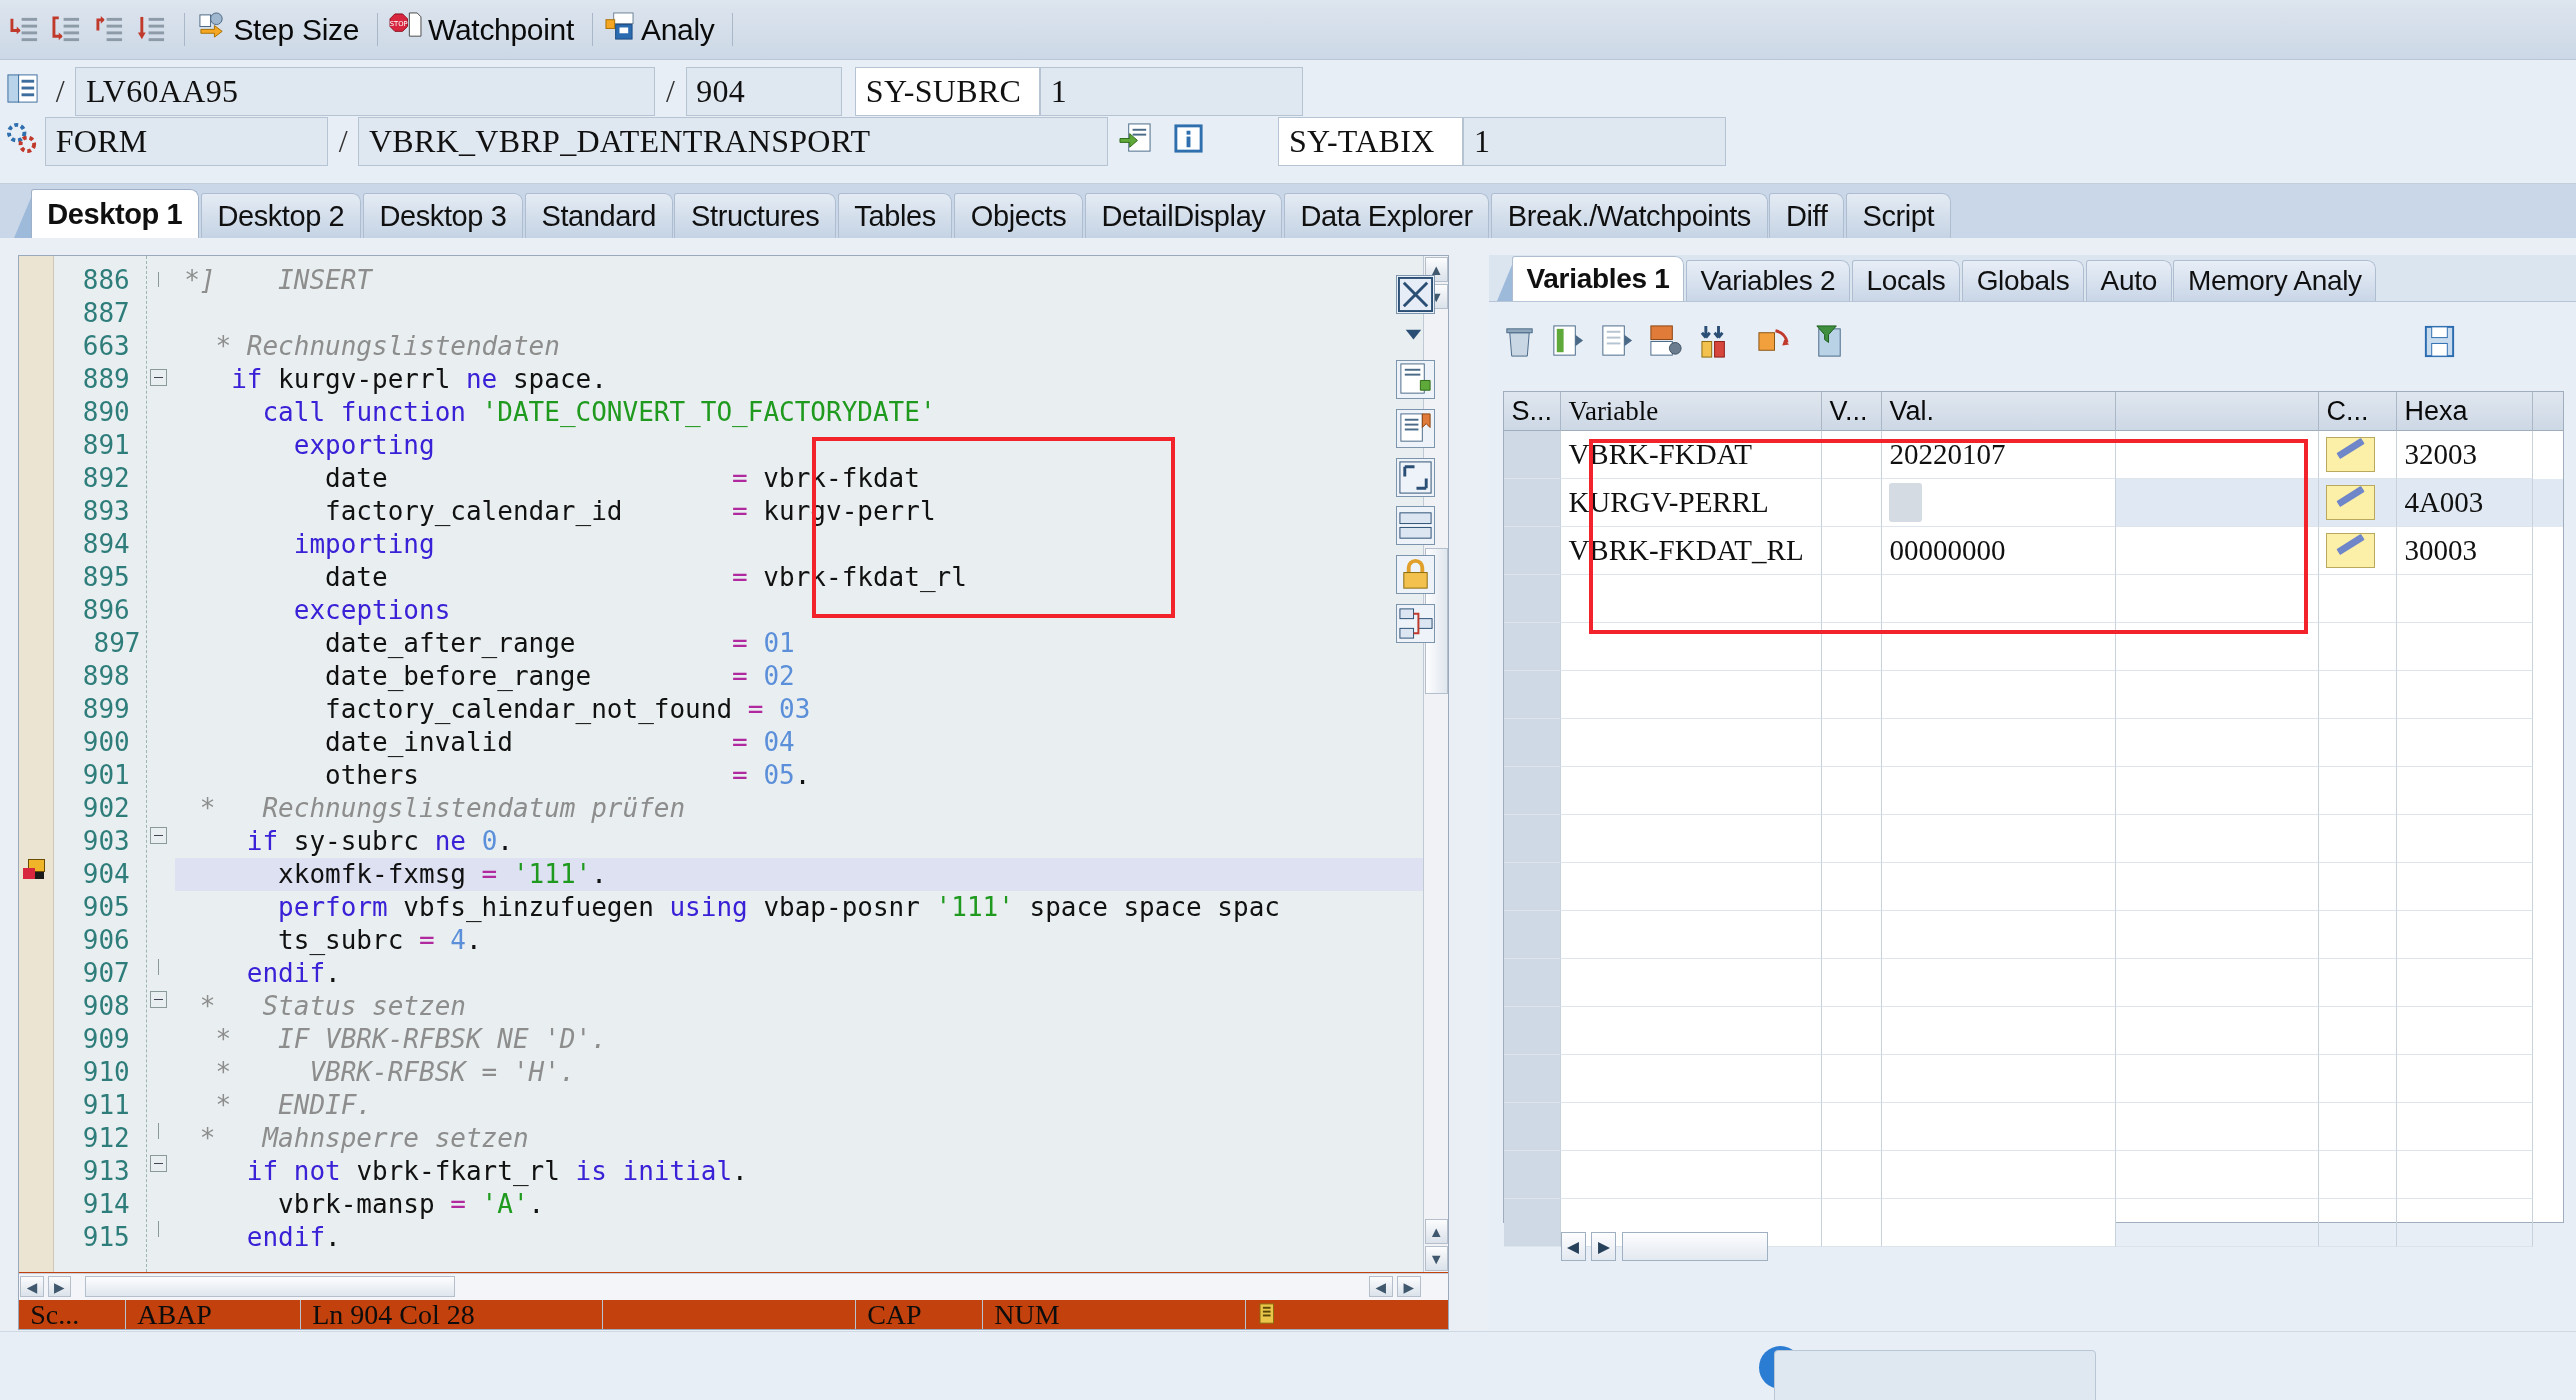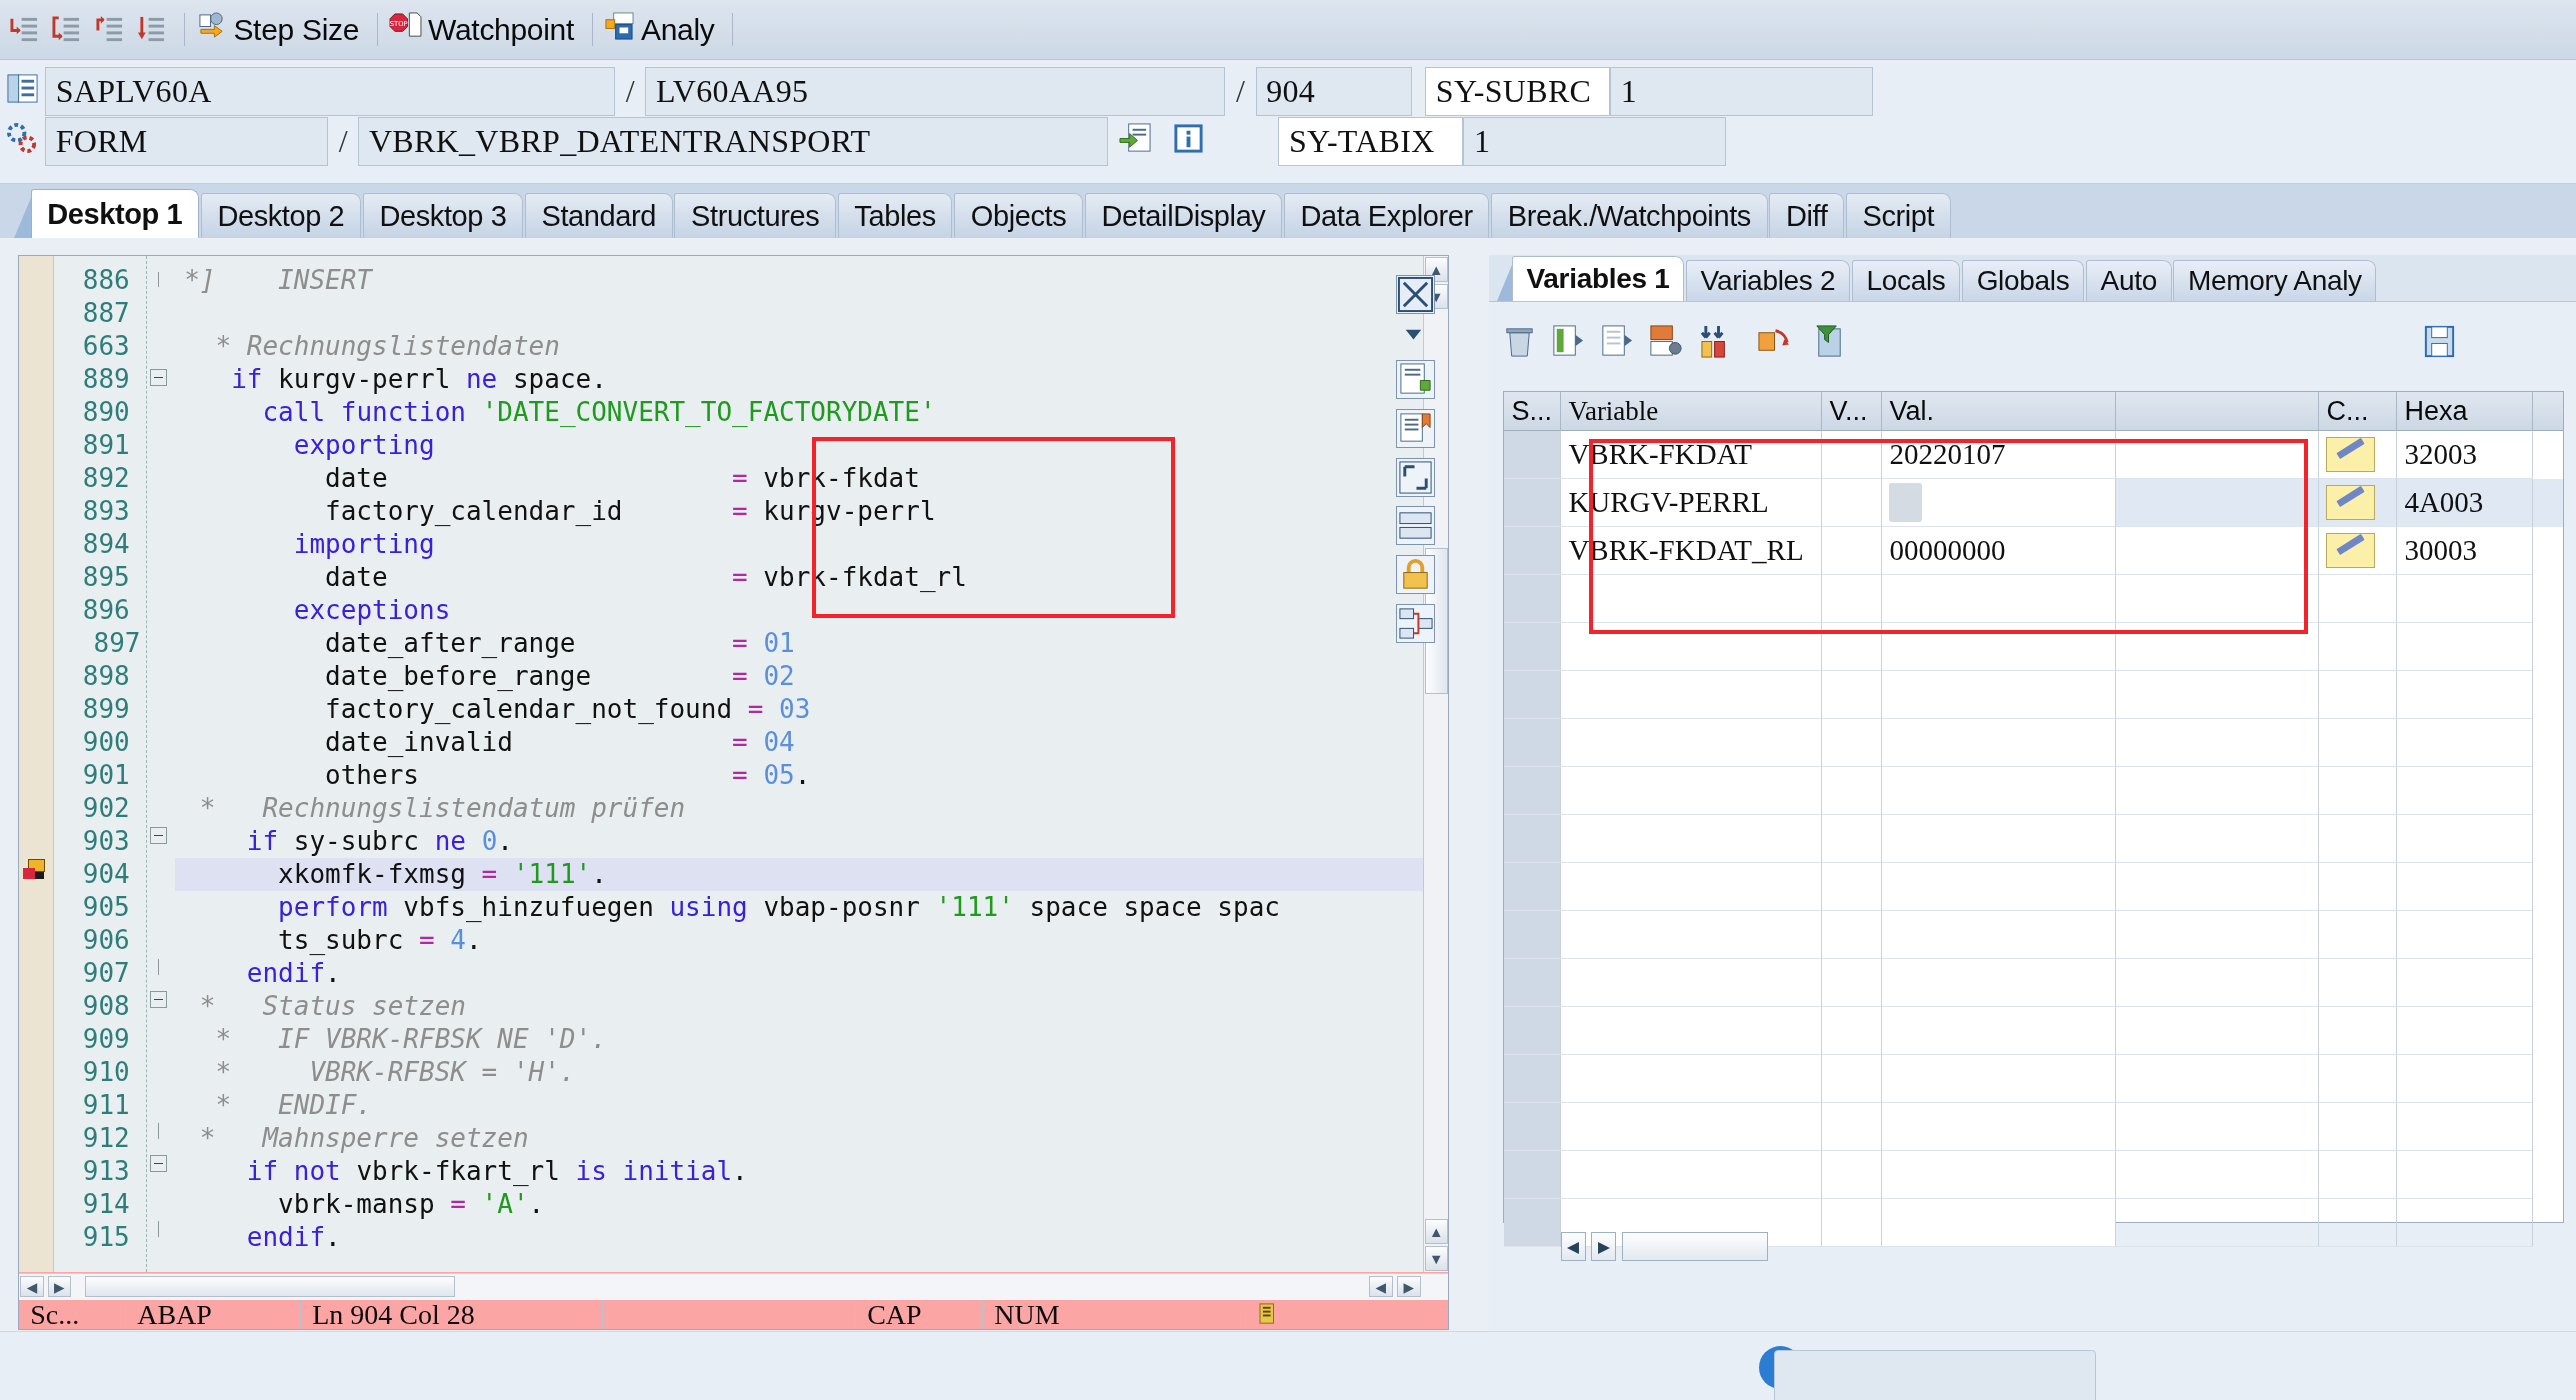--- a/index.html
+++ b/index.html
@@ -69,21 +69,21 @@
   }
   .tabstrip .leadin {
     width: 0; height: 0; border-style: solid;
     border-width: 0 0 45px 19.5px; border-color: transparent transparent #9dbada transparent;
     margin-right: -1.9px;
   }
 
   
   .codepane {
     position: absolute; left: 17.5px; top: 255px; width: 1431px; height: 1075px;
-    background: #fca5a5; border: 1px solid #9aa9bb;
+    background: #c2410c; border: 1px solid #9aa9bb;
   }
   .code-inner {
     position: absolute; left: 0; top: 0; right: 0; bottom: 57px;
     background: #e9eff0; overflow: hidden;
   }
   .bp-gutter {
     position: absolute; left: 0; top: 0; width: 35px; bottom: 0;
     background: #ece4d2; border-right: 1px solid #cfc7b6;
   }
   .bp-marker {
@@ -373,21 +373,20 @@
         <svg width="33" height="33" viewBox="0 0 34 34">
           <rect x="2" y="3" width="11" height="28" fill="#b9d4ea" stroke="#3d6e9e"></rect>
           <rect x="13" y="3" width="19" height="28" fill="#ffffff" stroke="#3d6e9e"></rect>
           <g fill="#3d6e9e">
               <rect x="16" y="8" width="13" height="3"></rect>
               <rect x="16" y="15" width="13" height="3"></rect>
               <rect x="16" y="22" width="13" height="3"></rect>
             </g>
         </svg>
       </div>
-      <div class="finput" style="width:570px">SAPLV60A</div>
       <div class="fslash">/</div>
       <div class="finput" style="width:580px">LV60AA95</div>
       <div class="fslash">/</div>
       <div class="finput" style="width:156px">904</div>
       <div class="finput white" style="width:185px; margin-left:13.6px">SY-SUBRC</div>
       <div class="finput" style="width:263px">1</div>
     </div>
 
     <div class="frow r2">
       <div class="ficon">

